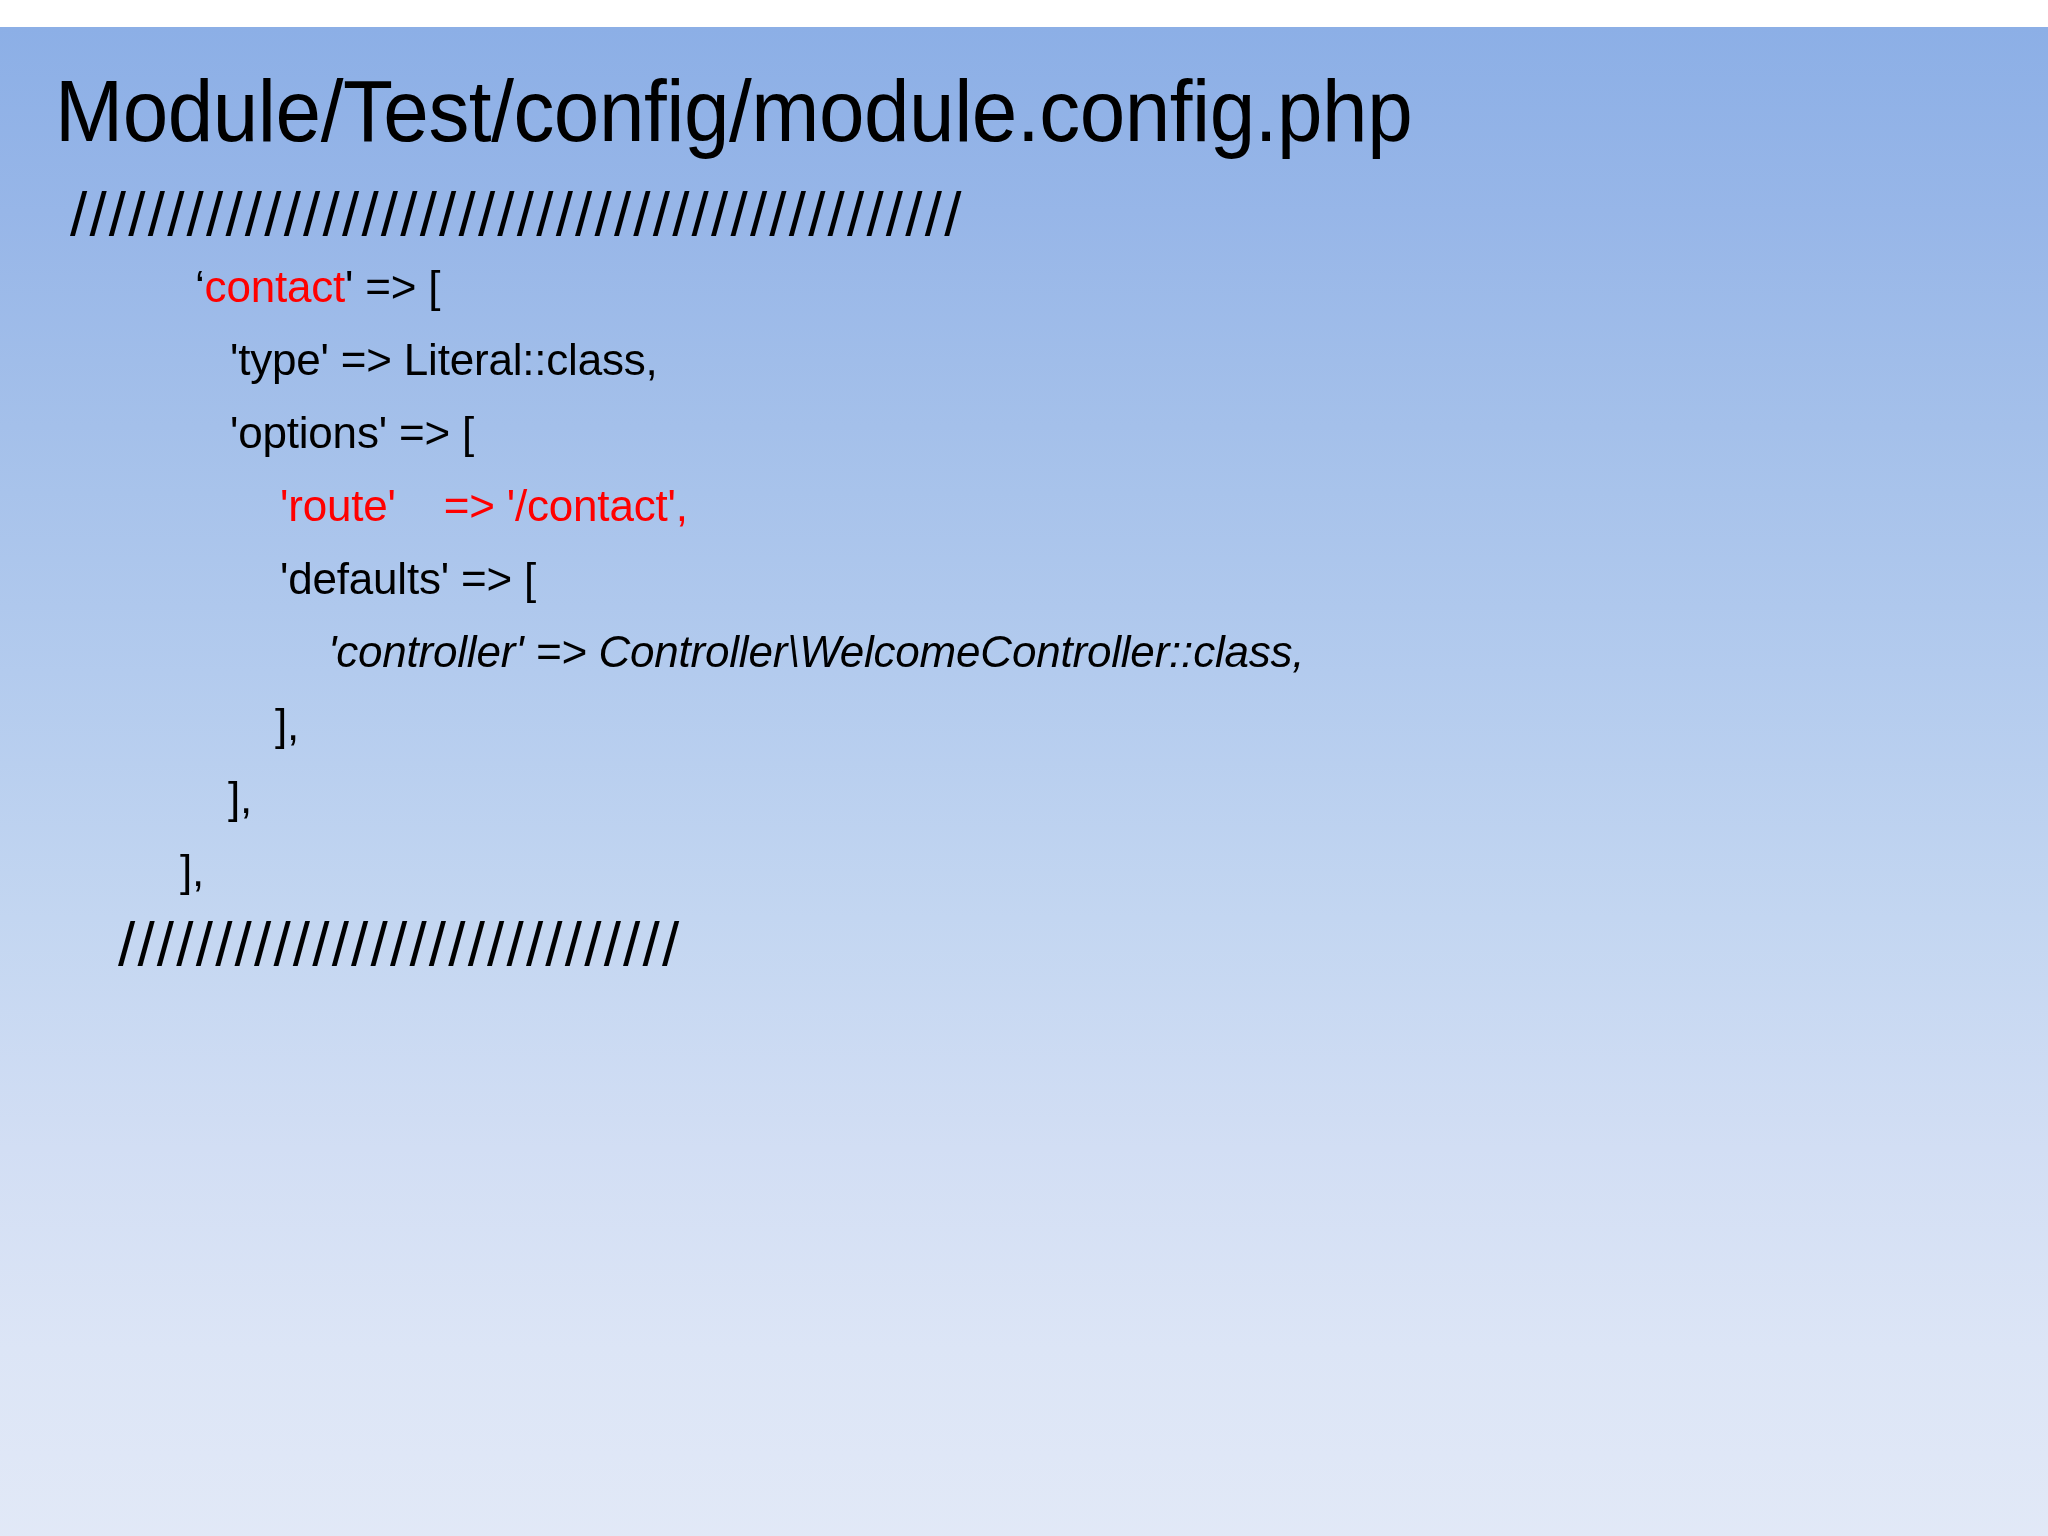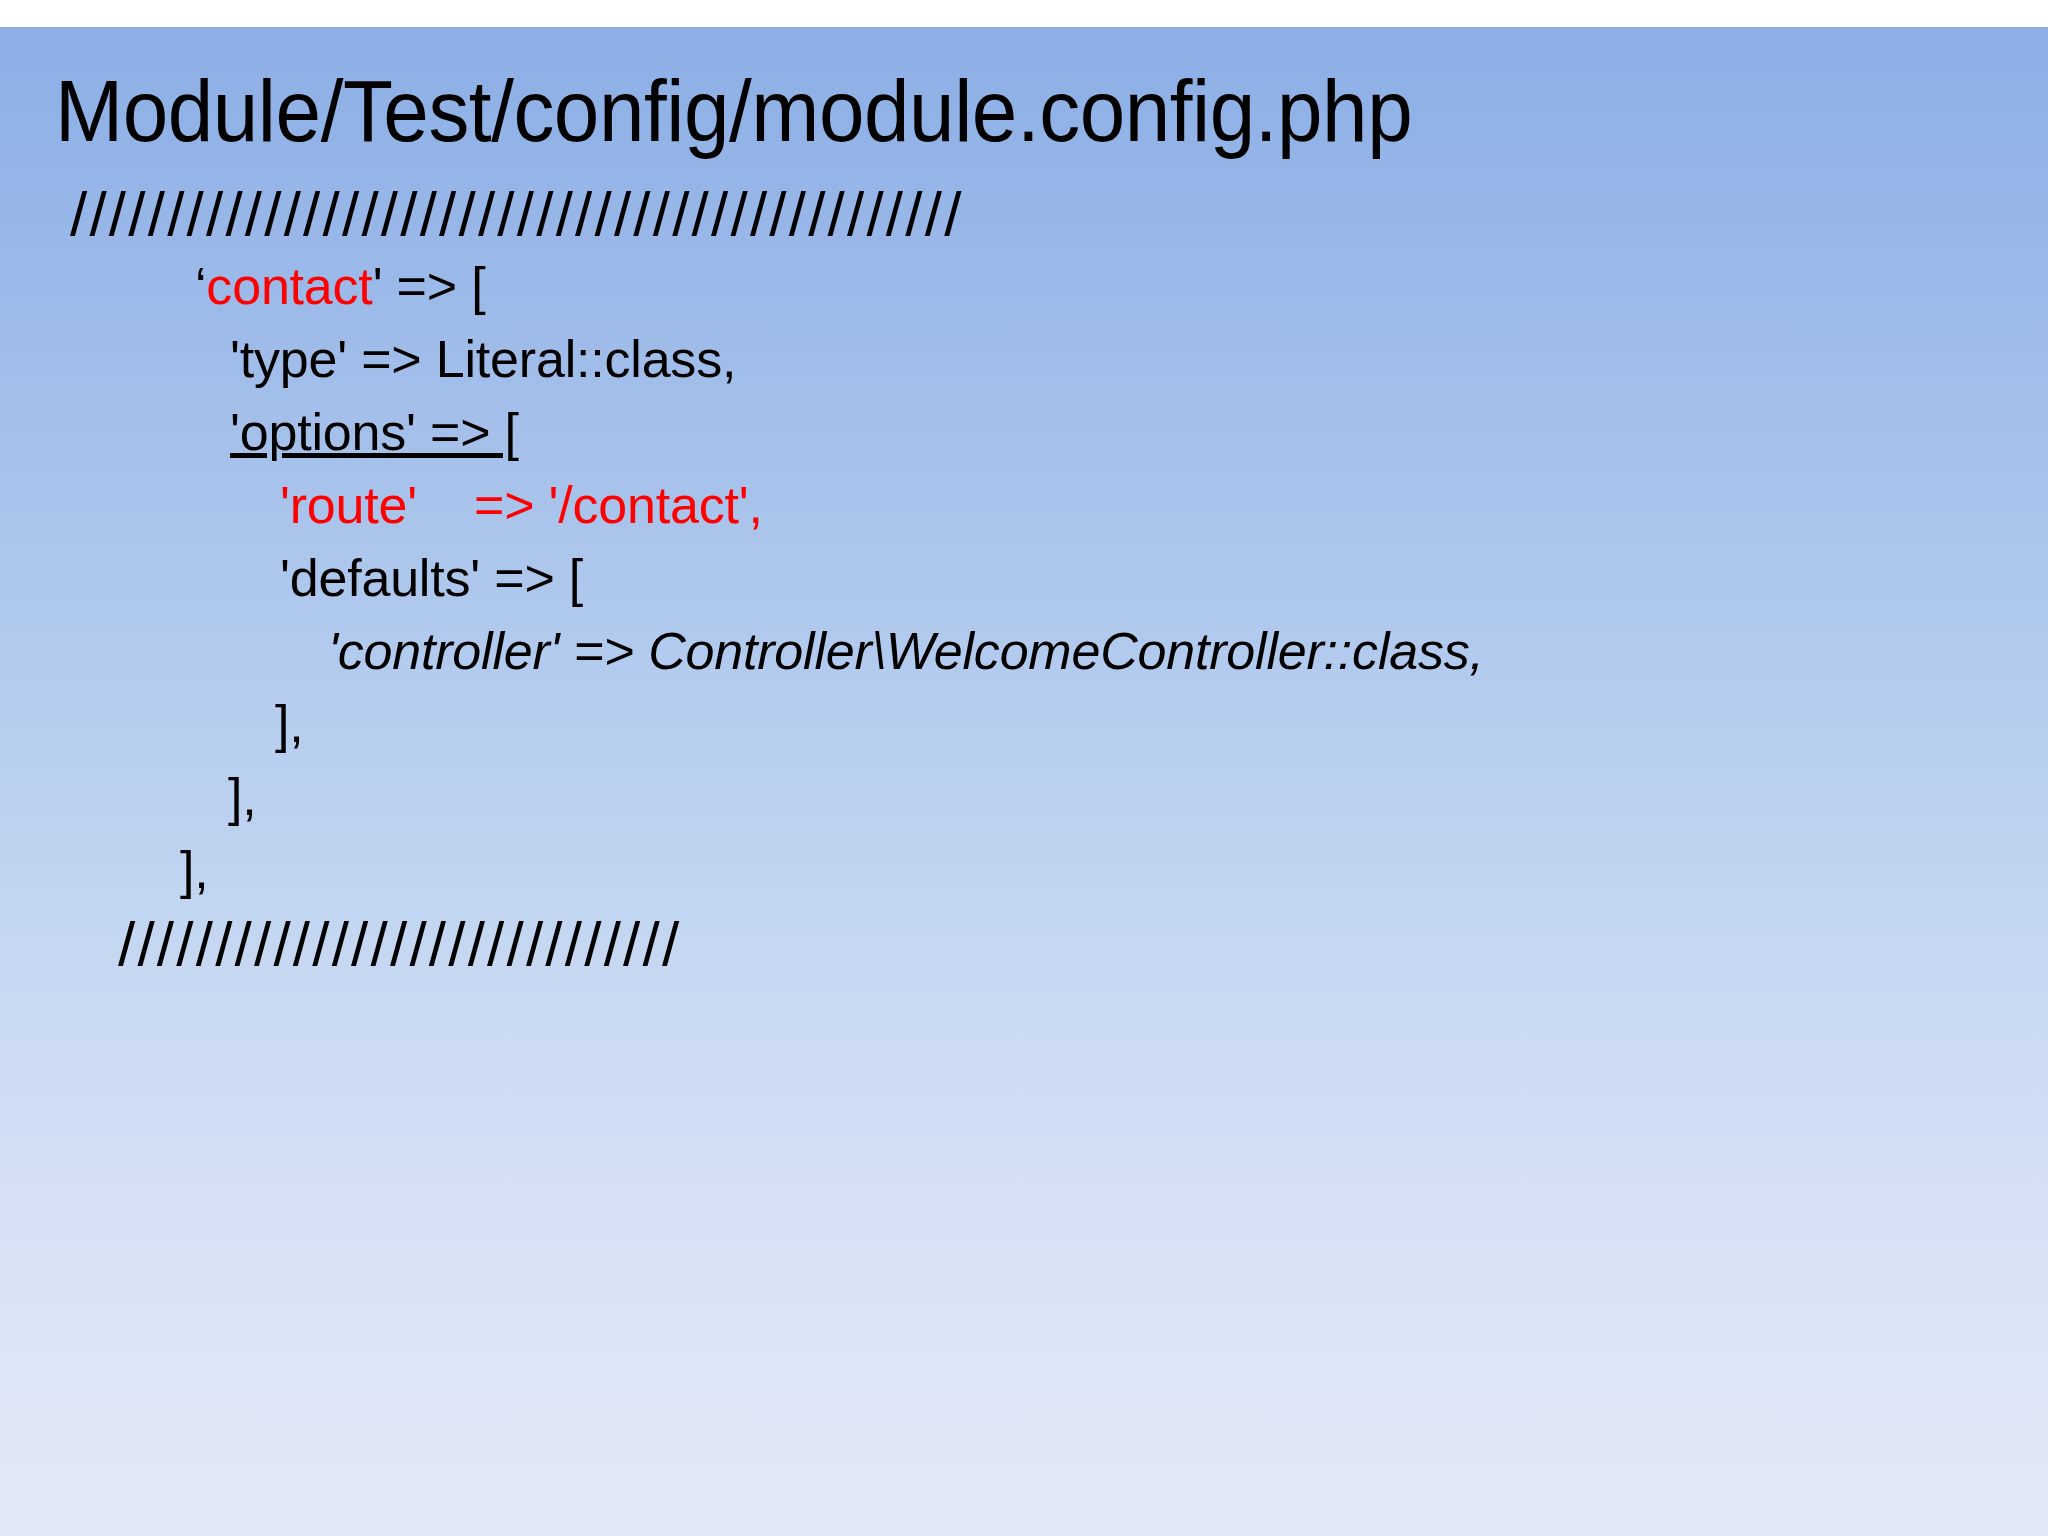--- a/index.html
+++ b/index.html
@@ -52,21 +52,21 @@
     left: 70px;
     top: 150px;
     width: 1900px;
     color: #000000;
     font-size: 58px;
     line-height: 73px;
   }
 
   .code-line {
     white-space: pre;
-    font-size: 52px;
+    font-size: 44px;
     line-height: 73px;
     height: 73px;
     color: #000000;
     letter-spacing: -0.2px;
   }
 
   .sep {
     letter-spacing: 2.2px;
     font-size: 62px;
   }
@@ -92,21 +92,21 @@
 <body>
 
 <div id="slide" style="background: linear-gradient(rgb(140, 175, 230) 0%, rgb(151, 182, 232) 12%, rgb(164, 192, 234) 26%, rgb(179, 203, 238) 42%, rgb(195, 214, 241) 58%, rgb(210, 222, 244) 73%, rgb(220, 229, 246) 86%, rgb(226, 233, 247) 100%);">
 
   <div id="title">Module/Test/config/module.config.php</div>
 
   <div id="code">
       <div class="code-line ind0 sep"><span class="blk" style="color: rgb(0, 0, 0);">//////////////////////////////////////////////</span></div>
       <div class="code-line ind1"><span class="blk" style="color: rgb(0, 0, 0);">‘</span><span class="red" style="color: rgb(255, 0, 0);">contact</span><span class="blk" style="color: rgb(0, 0, 0);">' =&gt; [</span></div>
       <div class="code-line ind2"><span class="blk" style="color: rgb(0, 0, 0);">'type' =&gt; Literal::class,</span></div>
-      <div class="code-line ind2"><span class="blk" style="color: rgb(0, 0, 0); text-decoration: underline;">'options' =&gt; [</span></div>
+      <div class="code-line ind2"><span class="blk" style="color: rgb(0, 0, 0);">'options' =&gt; [</span></div>
       <div class="code-line ind3"><span class="red" style="color: rgb(255, 0, 0);">'route'    =&gt; '/contact',</span></div>
       <div class="code-line ind3"><span class="blk" style="color: rgb(0, 0, 0);">'defaults' =&gt; [</span></div>
       <div class="code-line ind4"><span class="blk" style="color: rgb(0, 0, 0);">'controller' =&gt; Controller\WelcomeController::class,</span></div>
       <div class="code-line ind5"><span class="blk" style="color: rgb(0, 0, 0);">],</span></div>
       <div class="code-line ind6"><span class="blk" style="color: rgb(0, 0, 0);">],</span></div>
       <div class="code-line ind7"><span class="blk" style="color: rgb(0, 0, 0);">],</span></div>
       <div class="code-line ind8 sep"><span class="blk" style="color: rgb(0, 0, 0);">/////////////////////////////</span></div>
     </div>
 
 </div>

